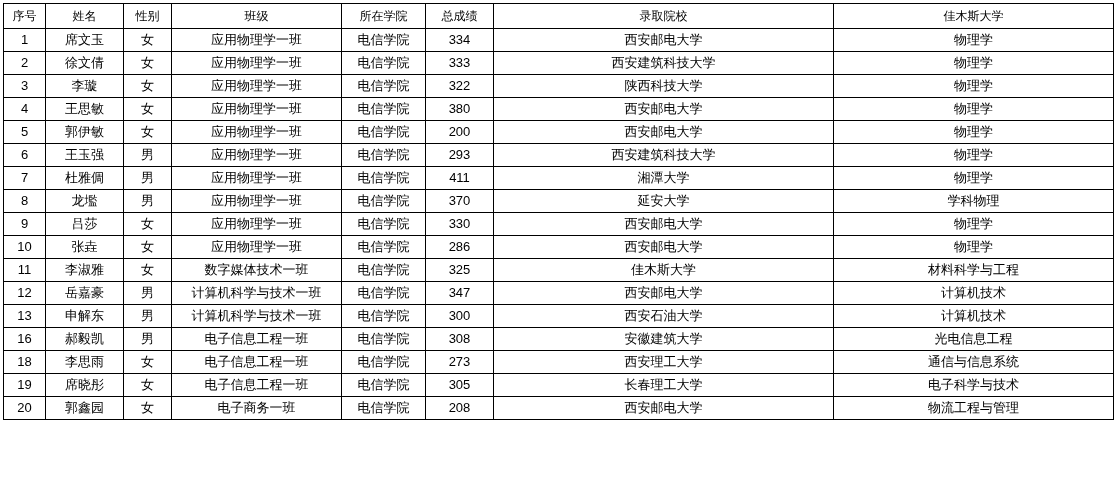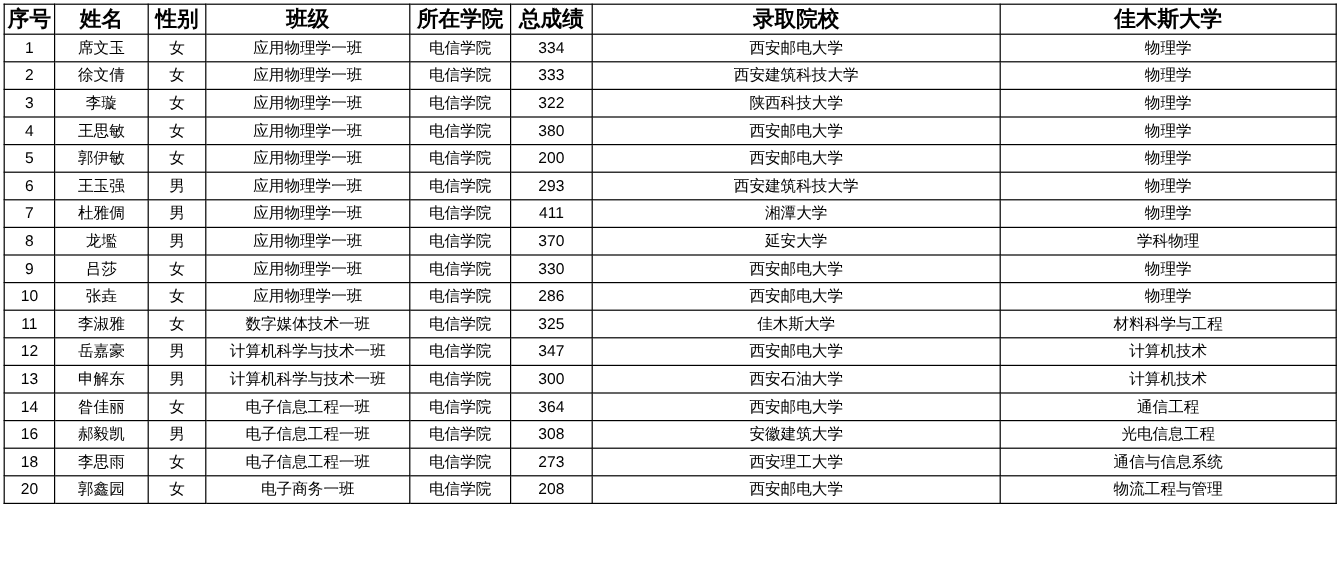--- a/index.html
+++ b/index.html
@@ -28,22 +28,22 @@
     border: 1px solid #000000;
     text-align: center;
     vertical-align: middle;
     padding: 0;
     height: 22px;
     line-height: 22px;
     white-space: nowrap;
     overflow: hidden;
   }
   table.grid thead th {
-    font-weight: bold;
-    font-size: 18px;
+    font-weight: normal;
+    font-size: 12px;
     height: 24px;
     line-height: 24px;
   }
   
   col.c-seq    { width: 42px; }
   col.c-name   { width: 78px; }
   col.c-gender { width: 48px; }
   col.c-class  { width: 170px; }
   col.c-college{ width: 84px; }
   col.c-score  { width: 68px; }
@@ -202,48 +202,48 @@
           <td>13</td>
           <td>申解东</td>
           <td>男</td>
           <td>计算机科学与技术一班</td>
           <td>电信学院</td>
           <td>300</td>
           <td>西安石油大学</td>
           <td>计算机技术</td>
         </tr>
         <tr>
-          <td>14</td>
-          <td>昝佳丽</td>
-          <td>女</td>
-          <td>电子信息工程一班</td>
-          <td>电信学院</td>
-          <td>364</td>
-          <td>西安邮电大学</td>
-          <td>通信工程</td>
-        </tr>
-        <tr>
           <td>16</td>
           <td>郝毅凯</td>
           <td>男</td>
           <td>电子信息工程一班</td>
           <td>电信学院</td>
           <td>308</td>
           <td>安徽建筑大学</td>
           <td>光电信息工程</td>
         </tr>
         <tr>
           <td>18</td>
           <td>李思雨</td>
           <td>女</td>
           <td>电子信息工程一班</td>
           <td>电信学院</td>
           <td>273</td>
           <td>西安理工大学</td>
           <td>通信与信息系统</td>
+        </tr>
+        <tr>
+          <td>19</td>
+          <td>席晓彤</td>
+          <td>女</td>
+          <td>电子信息工程一班</td>
+          <td>电信学院</td>
+          <td>305</td>
+          <td>长春理工大学</td>
+          <td>电子科学与技术</td>
         </tr>
         <tr>
           <td>20</td>
           <td>郭鑫园</td>
           <td>女</td>
           <td>电子商务一班</td>
           <td>电信学院</td>
           <td>208</td>
           <td>西安邮电大学</td>
           <td>物流工程与管理</td>

